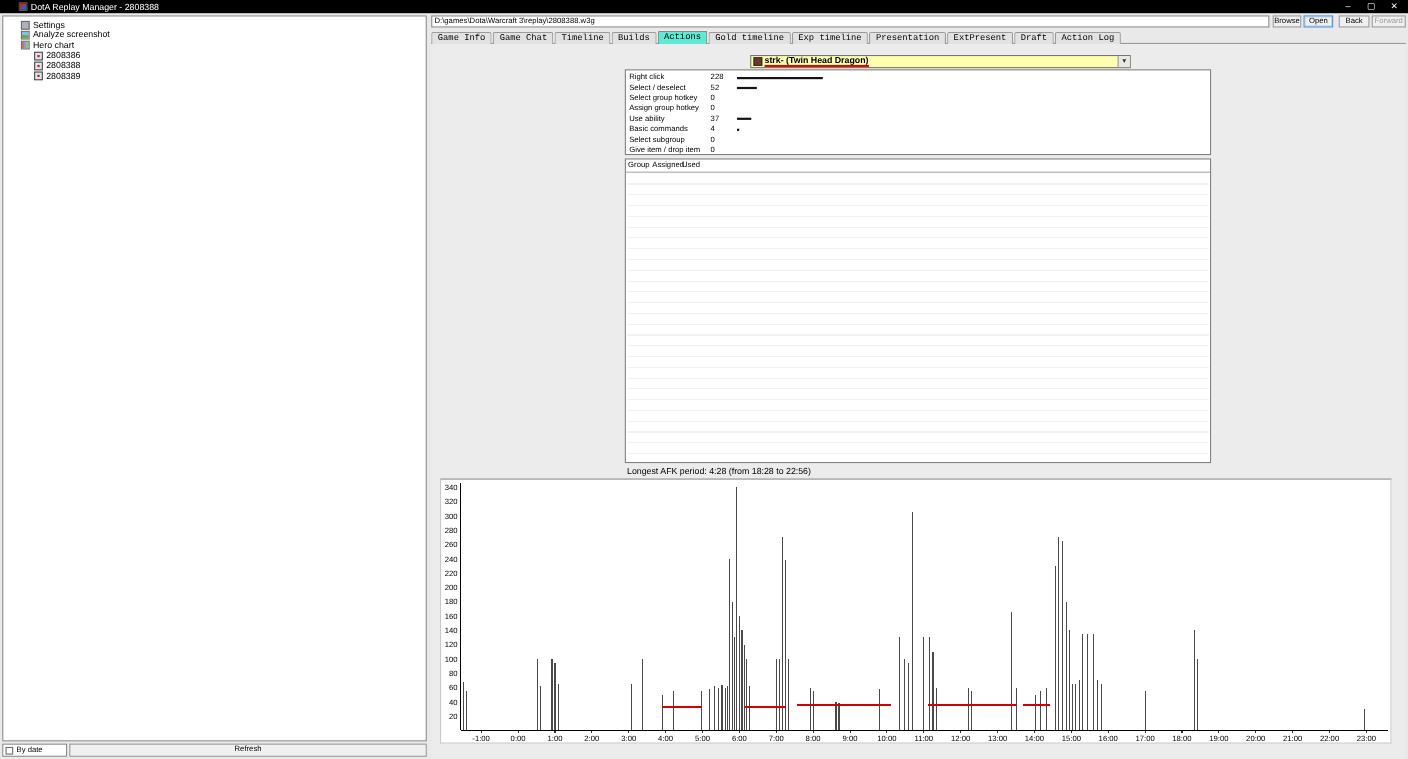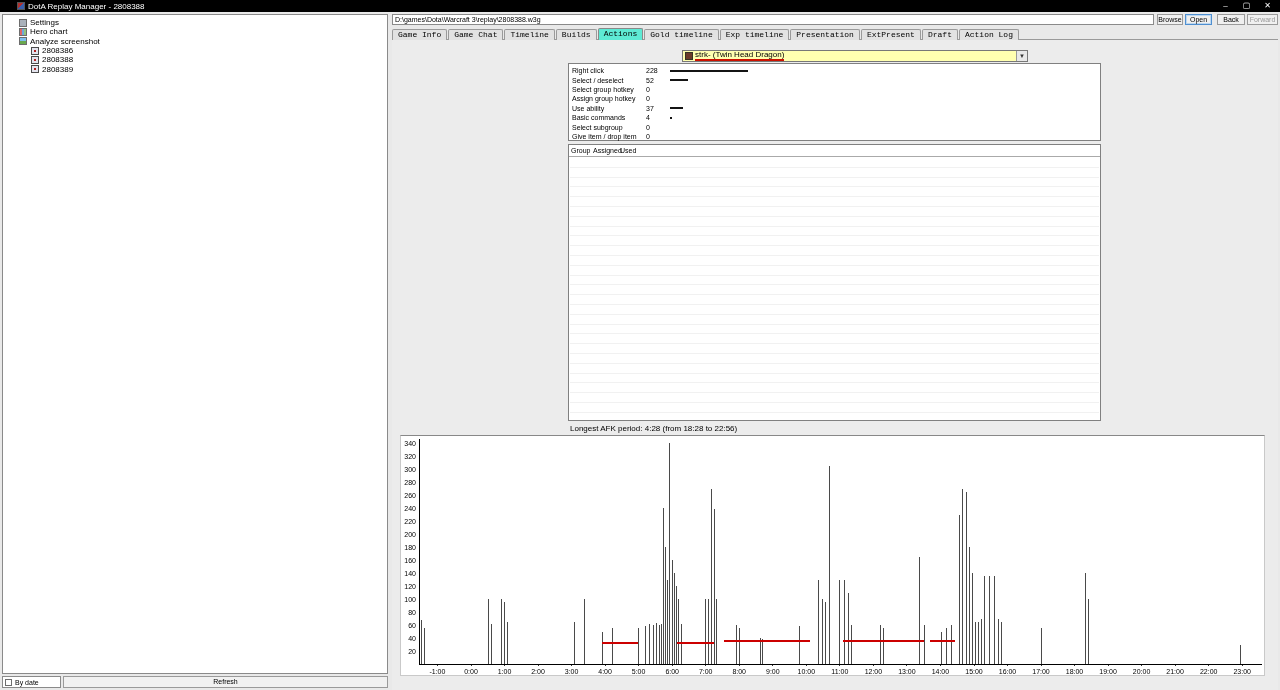--- a/index.html
+++ b/index.html
@@ -93,26 +93,26 @@
   </div>
 </div>
 
 <div class="sidebar">
   <div>
       <div class="tree-row level0">
         <span class="tree-icon settings-icon"></span>
         <span class="tree-label">Settings</span>
       </div>
       <div class="tree-row level0">
+        <span class="tree-icon screenshot-icon"></span>
+        <span class="tree-label">Analyze screenshot</span>
+      </div>
+      <div class="tree-row level0">
         <span class="tree-icon chart-icon"></span>
         <span class="tree-label">Hero chart</span>
-      </div>
-      <div class="tree-row level0">
-        <span class="tree-icon screenshot-icon"></span>
-        <span class="tree-label">Analyze screenshot</span>
       </div>
       <div class="tree-row level1">
         <span class="tree-icon replay-icon"></span>
         <span class="tree-label">2808386</span>
       </div>
       <div class="tree-row level1">
         <span class="tree-icon replay-icon"></span>
         <span class="tree-label">2808388</span>
       </div>
       <div class="tree-row level1">
@@ -143,21 +143,21 @@
     <div class="tab">Builds</div>
     <div class="tab active">Actions</div>
     <div class="tab">Gold timeline</div>
     <div class="tab">Exp timeline</div>
     <div class="tab">Presentation</div>
     <div class="tab">ExtPresent</div>
     <div class="tab">Draft</div>
     <div class="tab">Action Log</div>
   </div>
 
-<div class="player-combo" style="background: rgb(255, 255, 176);">
+<div class="player-combo" style="background: rgb(255, 255, 176); font-weight: bold;">
   <span class="hero-icon"></span>
   <span class="combo-text" style="border-bottom-color: rgb(204, 17, 0);">strk- (Twin Head Dragon)</span>
   <span class="combo-arrow">▼</span>
 </div>
 
 <div class="actions-panel">
     <div class="action-row">
       <span class="action-label">Right click</span>
       <span class="action-count">228</span>
       <span class="action-bar" style="width: 77.52px; background: rgb(20, 20, 20);"></span>

